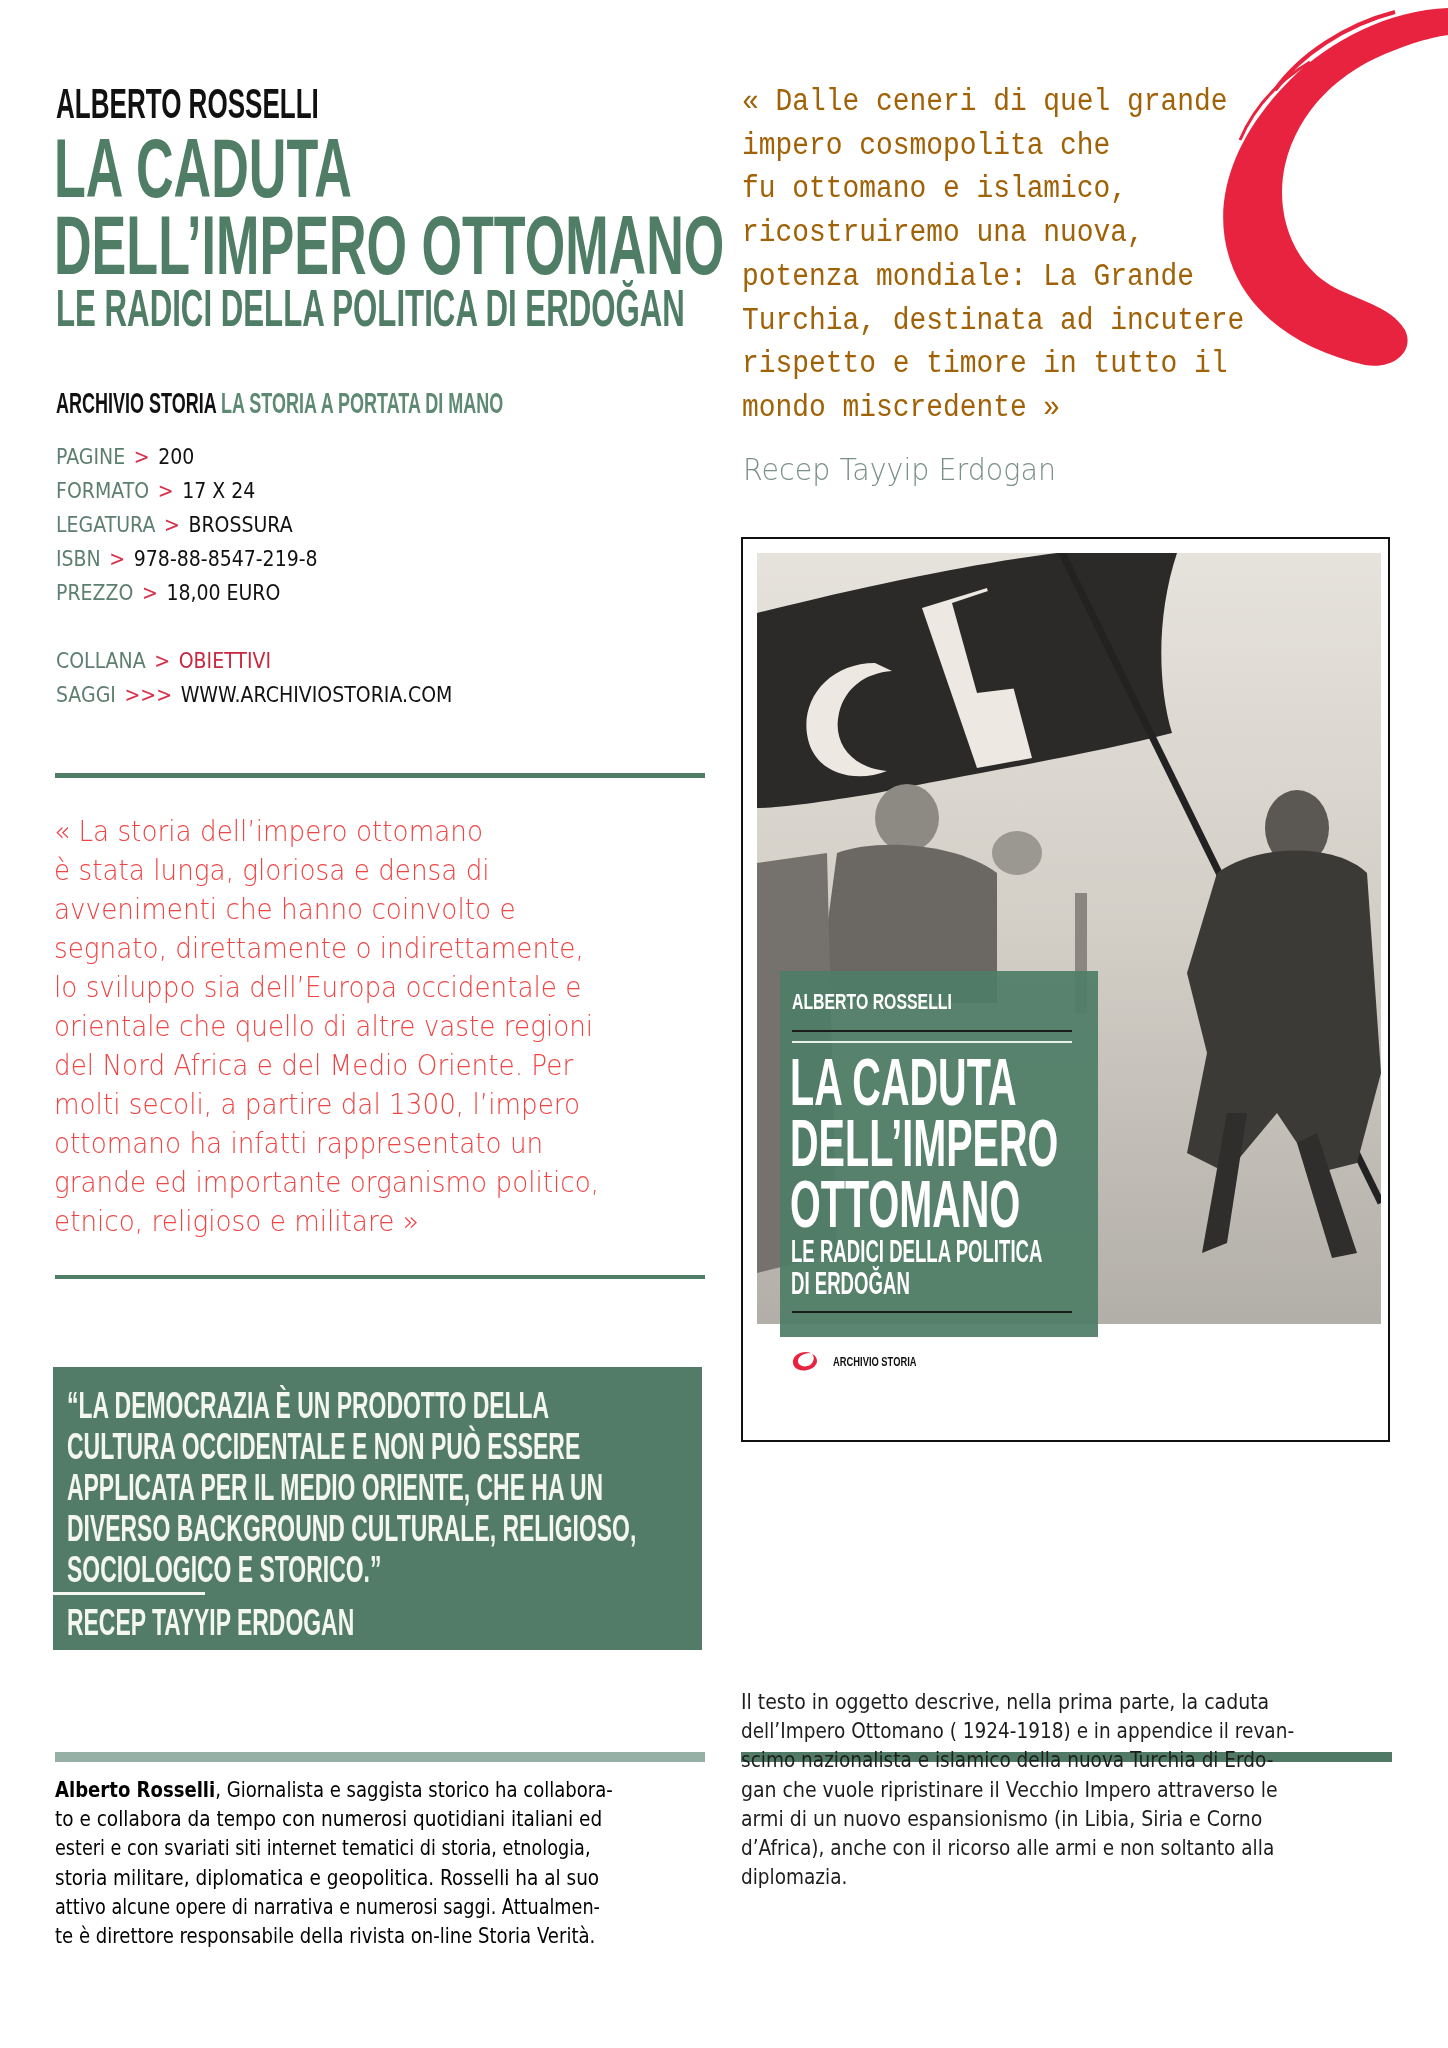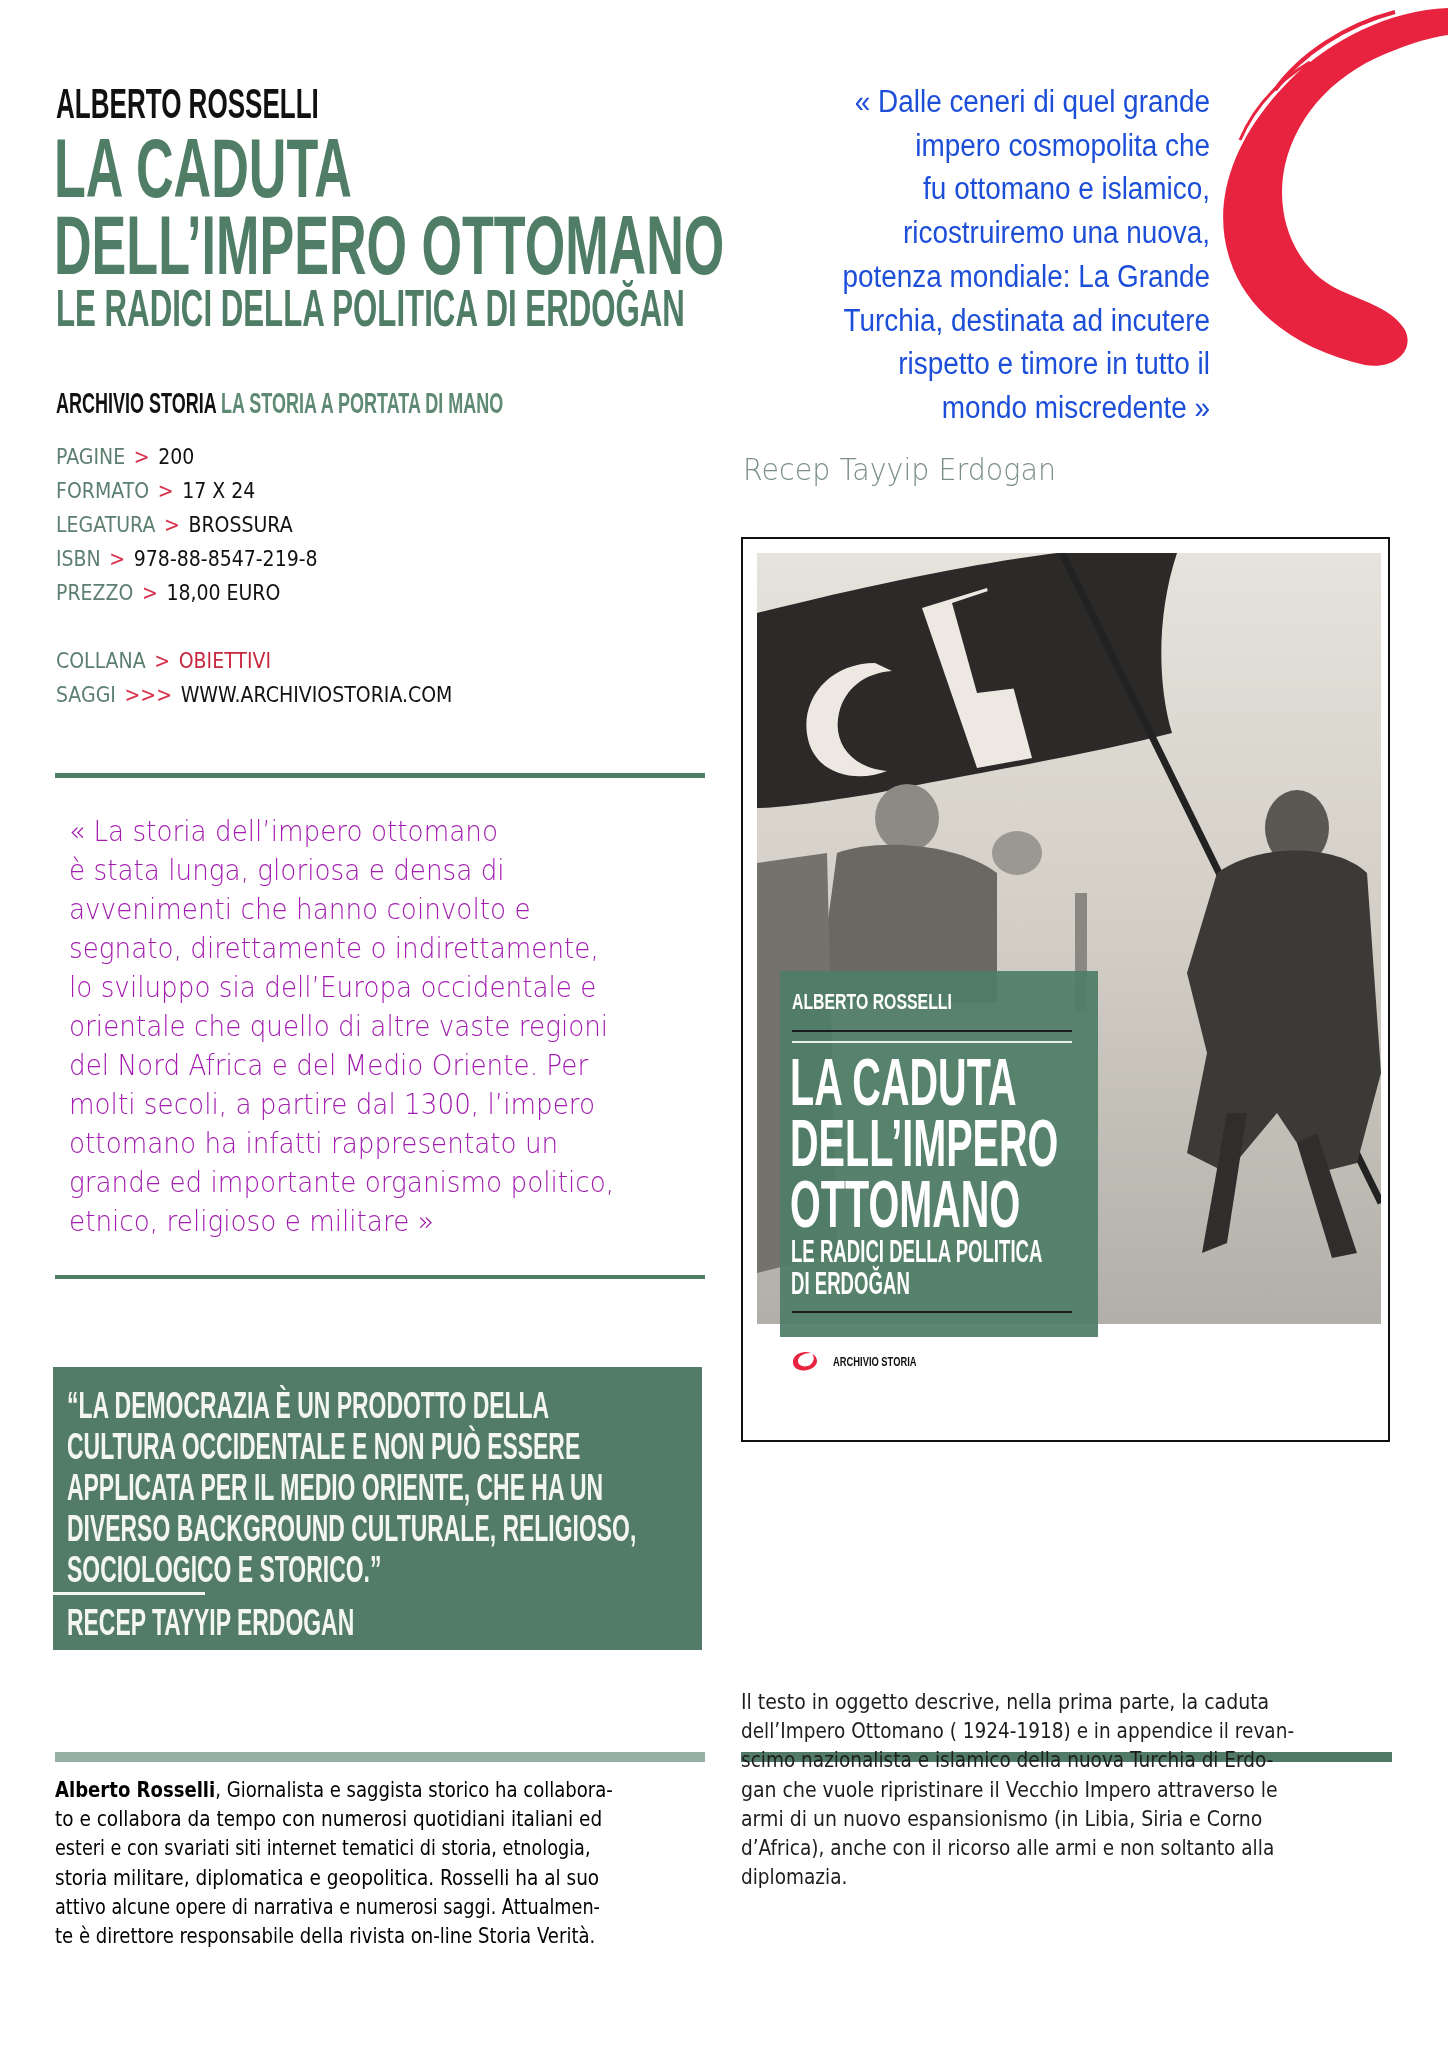--- a/index.html
+++ b/index.html
@@ -22,34 +22,34 @@
   .series .tag { color: #5e8a74; }
 
   .info { left: 56px; font-size: 22px; line-height: 26px; font-family: "DejaVu Sans", sans-serif;
           transform: scaleX(0.86); }
   .info .k { color: #5d7f70; }
   .info .arrow { color: #d8314b; margin: 0 10px; }
   .info .v { color: #111; }
   .info .v.red { color: #c8283f; }
 
   
-  .rquote { left: 742px; top: 80px; width: 520px; color: #1d4ed8; font-family: Liberation Sans, sans-serif; text-align: right; }
+  .rquote { left: 742px; top: 80px; width: 520px; color: #a16207; font-family: Liberation Mono, monospace; }
   .rquote .ln { display: block; font-size: 31px; line-height: 43.7px; white-space: nowrap;
                 transform: scaleX(0.9); transform-origin: left; }
   .rquote-attr { left: 743px; top: 451px; color: #7a8f86; font-size: 31px; font-family: "DejaVu Sans", sans-serif;
                  font-weight: 300; transform: scaleX(0.92); transform-origin: left; white-space: nowrap; }
 
   
   .brush { left: 1180px; top: 0px; width: 268px; height: 370px; }
 
   
   .rule { background: #4f7d66; }
 
   
-  .lquote { left: 69px; top: 812px; color: #a21caf; font-family: "DejaVu Sans", sans-serif; }
+  .lquote { left: 54px; top: 812px; color: #ef4444; font-family: "DejaVu Sans", sans-serif; }
   .lquote .ln { display: block; font-size: 29px; line-height: 39px; white-space: nowrap;
                 transform: scaleX(0.905); transform-origin: left; font-weight: 300; }
 
   
   .gbox { left: 53px; top: 1367px; width: 649px; height: 283px; background: #537c68; }
   .gbox .ln { position: absolute; left: 14px; color: #f4f6f2; font-family: "Liberation Sans", sans-serif; font-weight: bold;
               font-size: 37px; line-height: 37px; white-space: nowrap; transform: scaleX(0.62); transform-origin: left top; }
   .gbox .uline { position: absolute; left: 0; top: 225px; width: 152px; height: 3px; background: #f4f6f2; }
 
   

